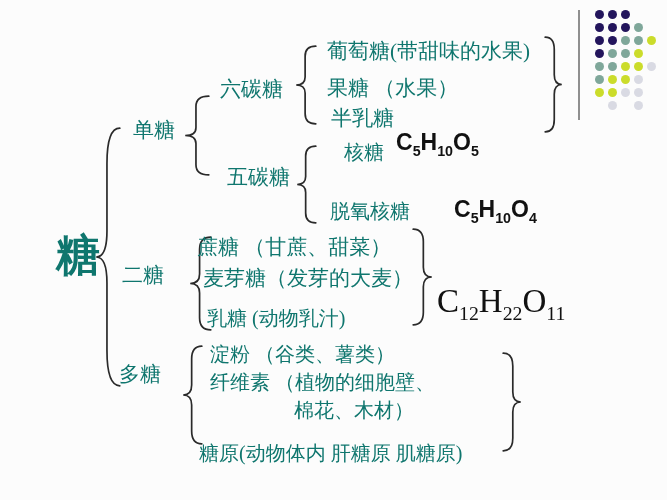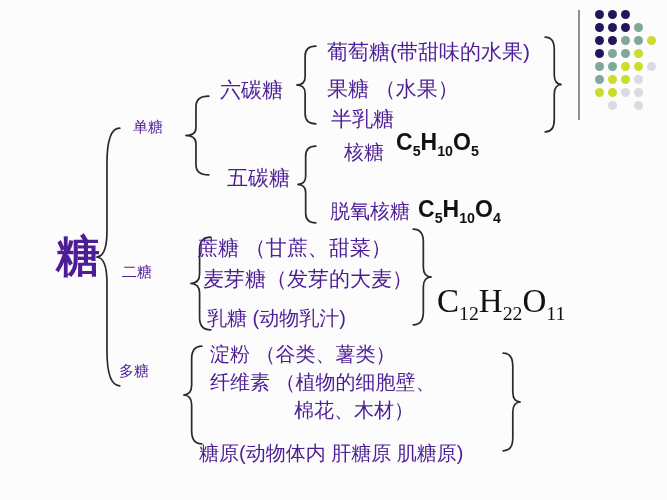--- a/index.html
+++ b/index.html
@@ -1,25 +1,25 @@
 <!DOCTYPE html>
 <html><head>
 <meta charset="utf-8">
 <style>
   html,body{margin:0;padding:0;background:#ffffff;}
   .canvas{
     position:relative;width:667px;height:500px;background:#fcfcfc;
     overflow:hidden;font-family:"Liberation Serif","DejaVu Serif",serif;
   }
   .t{
-    position:absolute;white-space:nowrap;color:#4c1d95;line-height:1.1;
-    font-family:Liberation Sans, sans-serif;
+    position:absolute;white-space:nowrap;color:#0f766e;line-height:1.1;
+    font-family:Liberation Serif, serif;
   }
   .root{font-size:44px;font-weight:bold;letter-spacing:1px;}
-  .lv1{font-size:15px;}
+  .lv1{font-size:21px;}
   .lv2{font-size:21px;}
   .leaf{font-size:20px;}
   .leaf21{font-size:21px;}
   .formula-bold{
     font-family:"Liberation Sans","DejaVu Sans",sans-serif;
     font-weight:bold;font-size:23px;color:#111;
   }
   .formula-bold sub{font-size:62%;}
   .formula-serif{
     font-family:"Liberation Serif","DejaVu Serif",serif;
@@ -71,21 +71,21 @@
 
   <div class="t lv2" style="left:227px;top:166px;">五碳糖</div>
   <div class="brace" style="left:296px;top:145px;">
       <svg width="21" height="79" viewBox="0 0 21 79">
         <path d="M 19.8 1.2 Q 9.66 1.2 9.66 11.06 L 9.66 31.6 Q 9.66 39.5 1.2 39.5 Q 9.66 39.5 9.66 47.4 L 9.66 67.94 Q 9.66 77.8 19.8 77.8" fill="none" stroke="#2a2a2a" stroke-width="1.7" stroke-linecap="round"></path>
       </svg>
     </div>
   <div class="t leaf" style="left:344px;top:141px;">核糖</div>
   <div class="t formula-bold" style="left:396px;top:130px;"><span>C</span><sub>5</sub><span>H</span><sub>10</sub><span>O</span><sub>5</sub></div>
   <div class="t leaf" style="left:330px;top:200px;">脱氧核糖</div>
-  <div class="t formula-bold" style="left:418px;top:197px;text-align:center;"><span>C</span><sub>5</sub><span>H</span><sub>10</sub><span>O</span><sub>4</sub></div>
+  <div class="t formula-bold" style="left:454px;top:197px;text-align:center;"><span>C</span><sub>5</sub><span>H</span><sub>10</sub><span>O</span><sub>4</sub></div>
 
   <div class="t lv1" style="left:122px;top:264px;">二糖</div>
   <div class="brace" style="left:189px;top:236px;">
       <svg width="23" height="95" viewBox="0 0 23 95">
         <path d="M 21.8 1.2 Q 10.58 1.2 10.58 13.3 L 10.58 38 Q 10.58 47.5 1.2 47.5 Q 10.58 47.5 10.58 57 L 10.58 81.7 Q 10.58 93.8 21.8 93.8" fill="none" stroke="#2a2a2a" stroke-width="1.7" stroke-linecap="round"></path>
       </svg>
     </div>
   <div class="t leaf21" style="left:197px;top:236px;">蔗糖 （甘蔗、甜菜）</div>
   <div class="t leaf21" style="left:203px;top:267px;">麦芽糖（发芽的大麦）</div>
   <div class="t leaf" style="left:207px;top:307px;">乳糖 (动物乳汁)</div>

